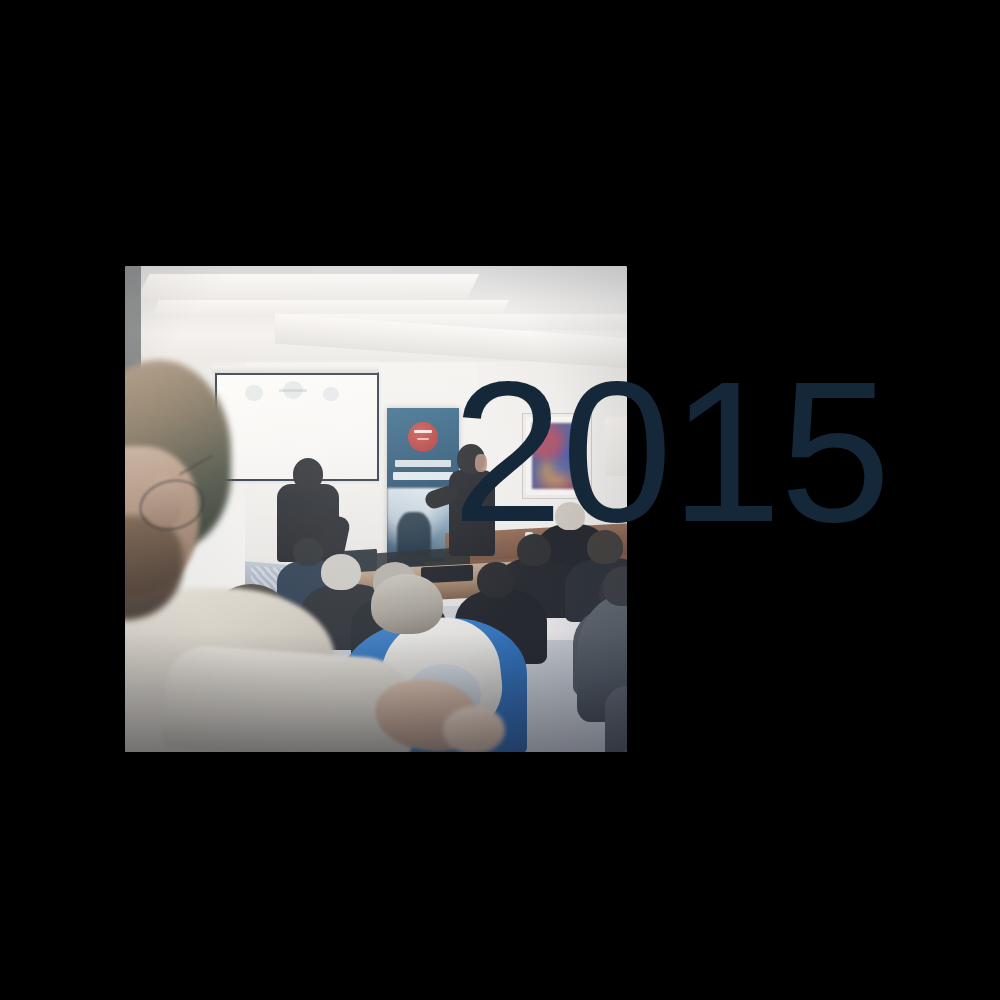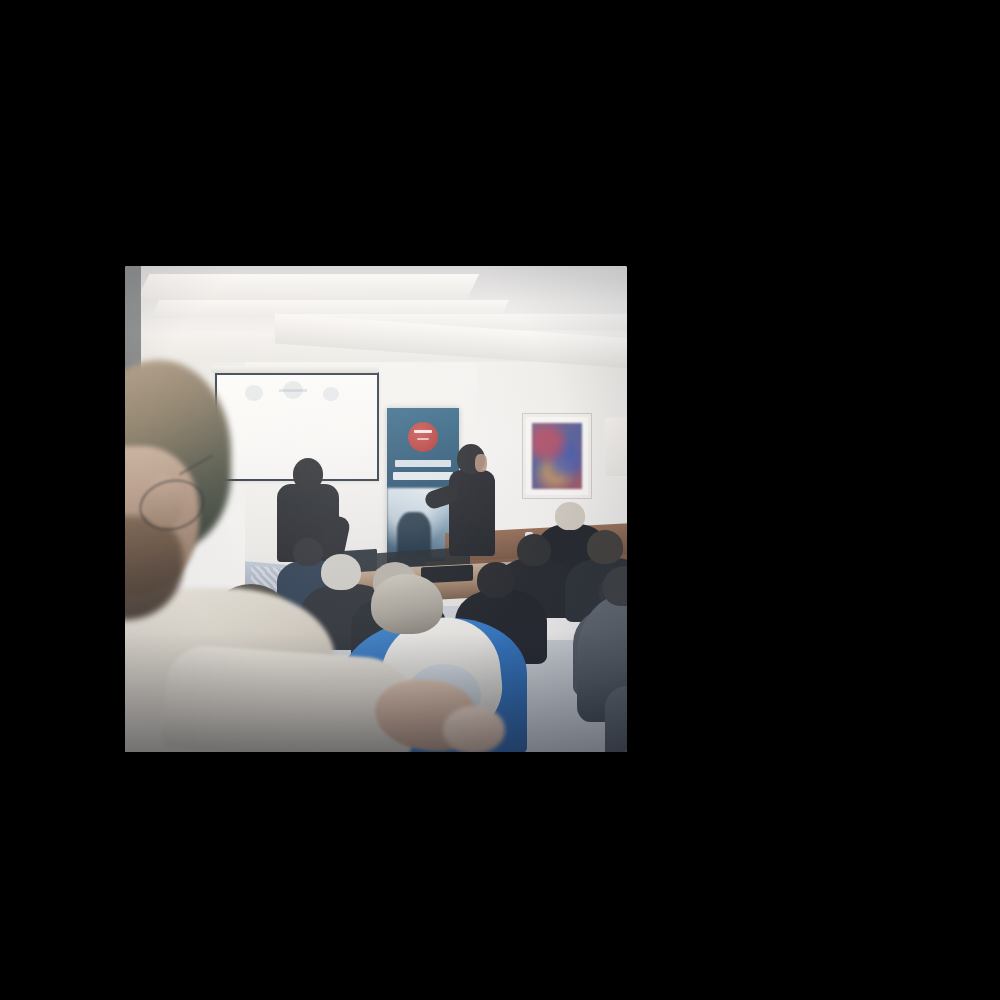--- a/index.html
+++ b/index.html
@@ -575,14 +575,15 @@
       <div class="fg-hand"></div>
       <div class="fg-hand2"></div>
 
     </div>
 
     <div class="grade-warm"></div>
     <div class="grade-fade"></div>
     <div class="grade-bottom"></div>
   </div>
 
+  <div id="year" style="left: 452px; top: 352px; font-size: 200px; color: rgb(21, 40, 58);">2015</div>
 
 </div>
 
 </body></html>

